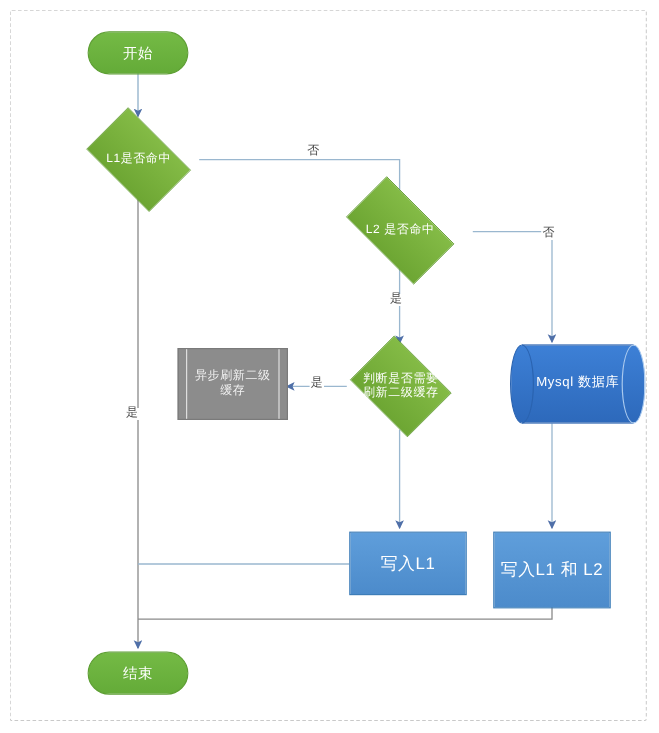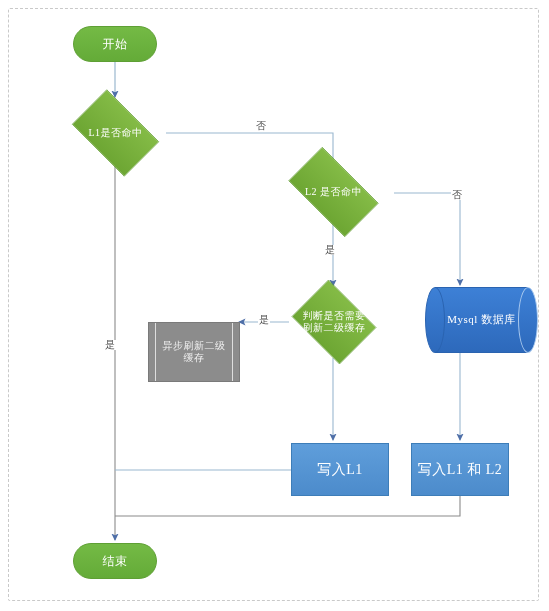--- a/index.html
+++ b/index.html
@@ -6,21 +6,20 @@
   body{
     width:549px;height:611px;
     font-family:"Liberation Sans","DejaVu Sans",sans-serif;
     -webkit-font-smoothing:antialiased;
   }
   #canvas{
     position:relative;
     width:549px;height:611px;
     background:#ffffff;
     overflow:hidden;
-    font-family:Liberation Serif, serif;
   }
   #frame{
     position:absolute;
     left:8px;top:8px;
     width:531px;height:593px;
     border:1px dashed #c9c9c9;
     box-sizing:border-box;
     border-radius:2px;
   }
   svg#wires{
@@ -57,21 +56,20 @@
     transform:rotate(45deg) scale(.707);
     box-sizing:border-box;
     z-index:1;
   }
   .diamond .txt{font-size:10px;}
 
   
   .predef{
     background:#8c8c8c;
     border:1px solid #7a7a7a;
-    margin-top:32px;
   }
   .predef .bar{
     position:absolute;top:0;bottom:0;width:1px;background:#dedede;z-index:2;
   }
   .predef .bar.l{left:6px;}
   .predef .bar.r{right:6px;}
   .predef .txt{font-size:10px;color:#f2f2f2;}
 
   
   .cylinder{background:transparent;margin-left:16px;}
@@ -196,21 +194,21 @@
     <span class="body"></span>
     <span class="cap left"></span>
     <span class="cap right"></span>
     <span class="txt">Mysql 数据库</span>
   </div>
 
   <div class="node process" style="left:291px;top:443px;width:98px;height:53px;">
     <span class="txt">写入L1</span>
   </div>
 
-  <div class="node process" style="left:411px;top:443px;width:98px;height:53px;">
+  <div class="node process" style="left:411px;top:443px;width:98px;height:64px;">
     <span class="txt">写入L1 和 L2</span>
   </div>
 
   <div class="node terminator" style="left:73px;top:543px;width:84px;height:36px;">
     <span class="txt">结束</span>
   </div>
 
   <div class="edge-label" style="left:255px;top:121px;">否</div>
 
   <div class="edge-label" style="left:104px;top:340px;">是</div>

